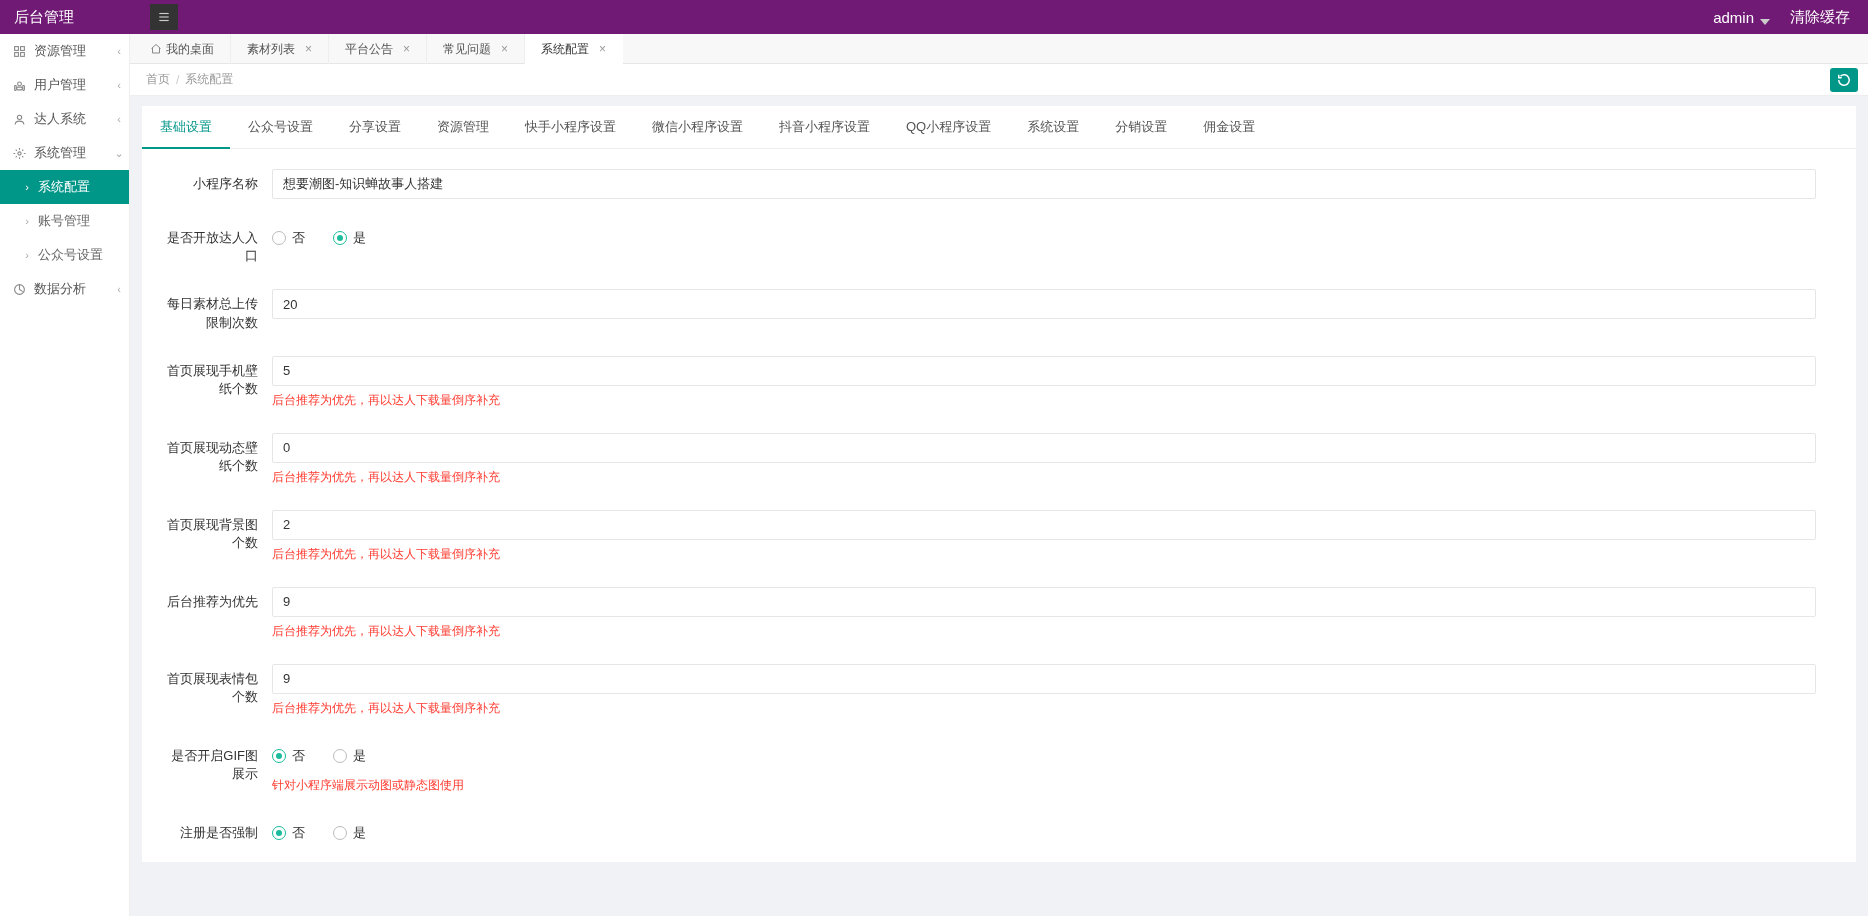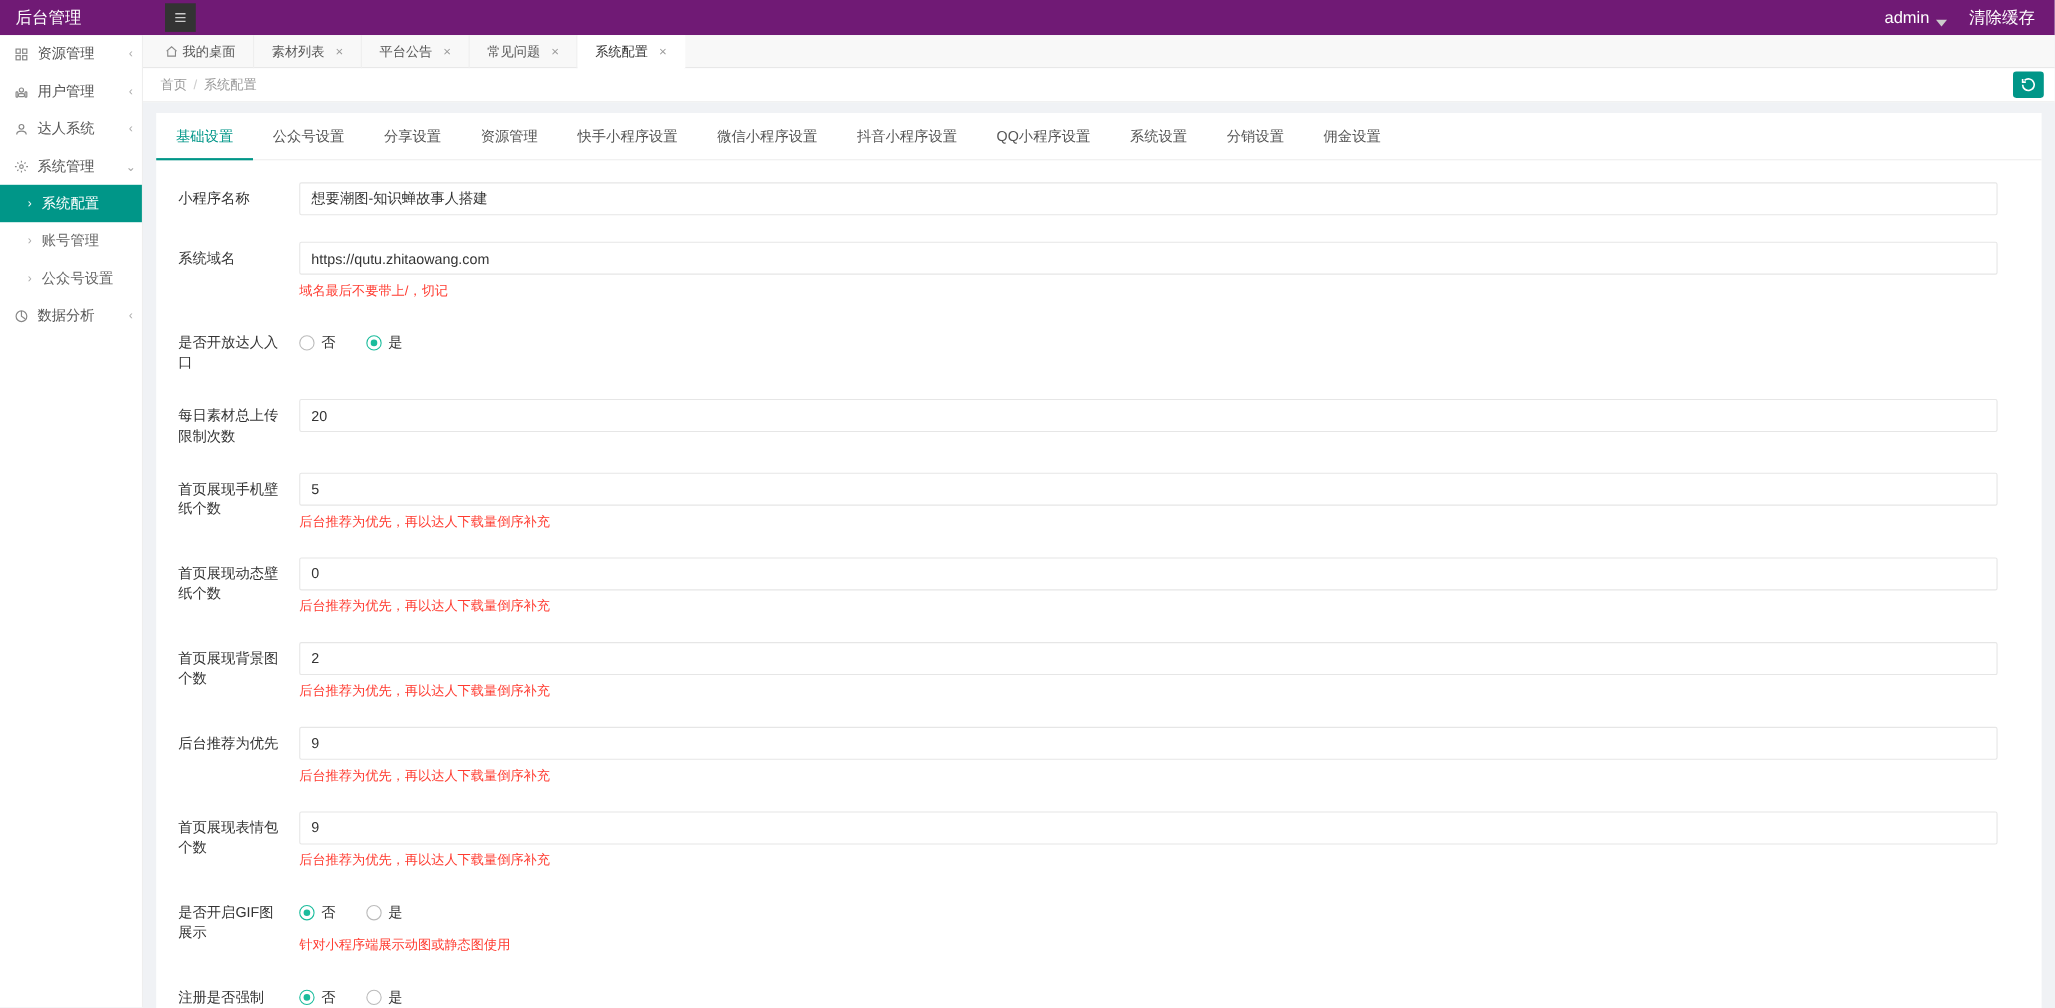--- a/index.html
+++ b/index.html
@@ -86,21 +86,21 @@
   }
   .subtab.active { color: #009688; }
   .subtab.active::after {
     content: ""; position: absolute; left: 0; right: 0; bottom: -1px; height: 2px; background: #009688;
   }
 
   
   .form { padding: 20px 40px 10px 20px; }
   .frow { display: flex; align-items: flex-start; margin-bottom: 24px; }
   .frow .flabel {
-    width: 100px; padding-top: 6px; color: #333; font-size: 13px;
+    width: 100px; text-align: right; padding-top: 6px; color: #333; font-size: 13px;
     line-height: 1.4; padding-right: 4px;
   }
   .frow .fcontrol { flex: 1 1 auto; margin-left: 10px; }
   .text-input {
     width: 100%; height: 30px; border: 1px solid #e6e6e6; border-radius: 2px;
     padding: 0 10px; font-size: 13px; color: #333; outline: none;
   }
   .hint-red { color: #ff3b30; font-size: 12px; margin-top: 6px; }
   .radio-group { display: flex; align-items: center; height: 30px; }
   .radio-item { display: inline-flex; align-items: center; margin-right: 28px; cursor: pointer; }
@@ -281,27 +281,20 @@
 
         <div class="form">
 
           <div class="frow">
             <div class="flabel">小程序名称</div>
             <div class="fcontrol">
               <input class="text-input" value="想要潮图-知识蝉故事人搭建" style="">
             </div>
           </div>
 
-          <div class="frow">
-            <div class="flabel">系统域名</div>
-            <div class="fcontrol">
-              <input class="text-input" value="https://qutu.zhitaowang.com" style="">
-              <div class="hint-red">域名最后不要带上/，切记</div>
-            </div>
-          </div>
 
           <div class="frow">
             <div class="flabel">是否开放达人入口</div>
             <div class="fcontrol">
               <div class="radio-group">
                 <div class="radio-item">
                   <span class="radio-circle"></span>
                   <span>否</span>
                 </div>
                 <div class="radio-item checked">

